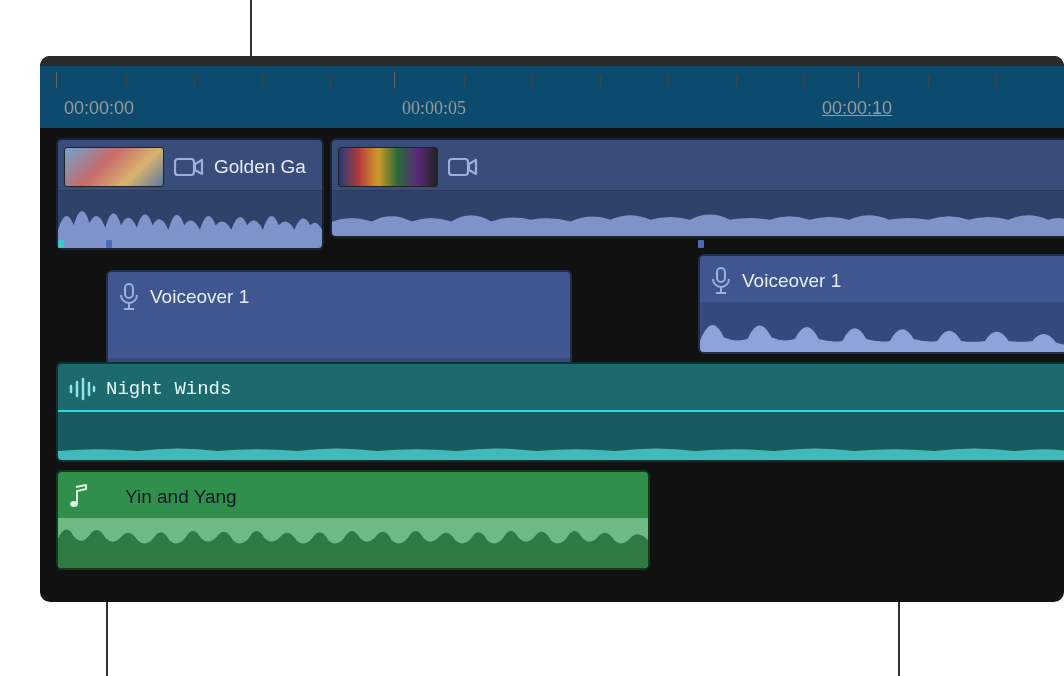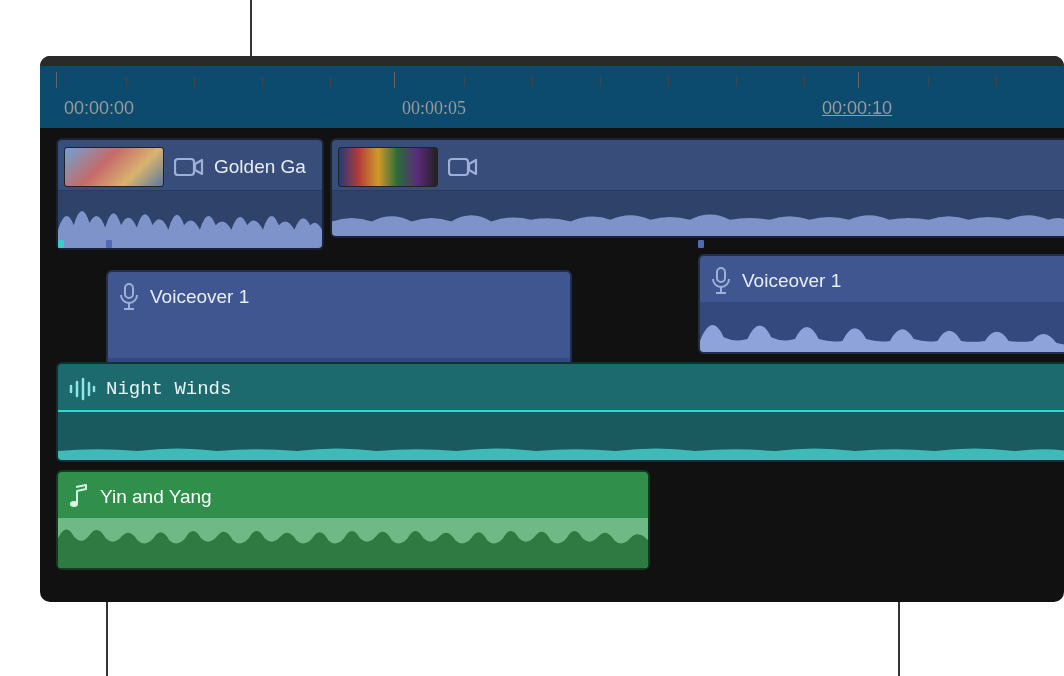--- a/index.html
+++ b/index.html
@@ -92,21 +92,21 @@
   .clip.voice .clip-title { color: #e8ecf7; }
   .clip.voice .clip-wave { background: #34497d; }
 
   
   .clip.sfx { background: #1d6a6e; border: 2px solid #0e3234; }
   .clip.sfx .clip-title { color: #e6f6f6; font-family: Liberation Mono, monospace; }
   .clip.sfx .clip-wave { background: #185a5e; border-top: 2px solid #2fd6d6; }
 
   
   .clip.music { background: #2f8f4b; border: 2px solid #133a1f; }
-  .clip.music .clip-title { color: #ffffff; }
+  .clip.music .clip-title { color: #0f172a; margin-left: 25px; }
   .clip.music .clip-wave { background: #6fb986; }
 
   
   .thumb {
     width: 100px; height: 40px;
     border-radius: 3px;
     flex: 0 0 auto;
     background: linear-gradient(135deg, #6fa3cf 0%, #c76a6a 40%, #d9b36f 70%, #5a7aa0 100%);
     border: 1px solid #222;
   }

